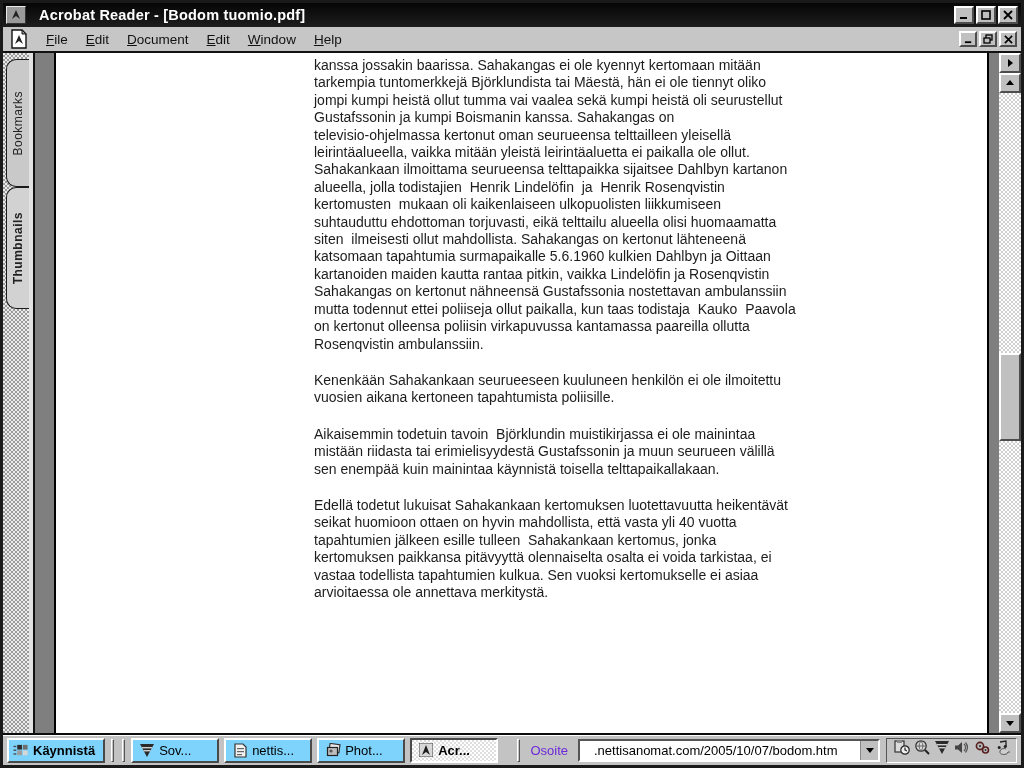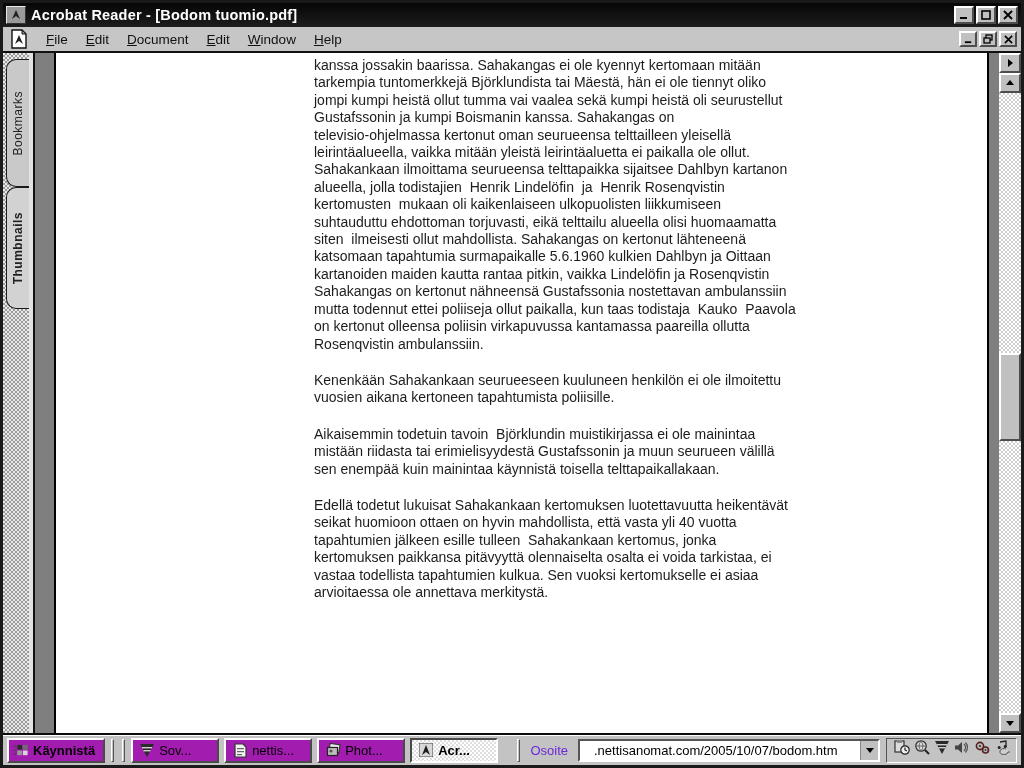--- a/index.html
+++ b/index.html
@@ -9,21 +9,21 @@
   .window { position:absolute; inset:0; display:flex; flex-direction:column;
             border:3px solid #1a1a1a; background:#c0c0c0; }
 
   
   .titlebar { height:24px; background:linear-gradient(#060606,#1d1d1d); display:flex;
               align-items:center; padding:0 3px; flex:0 0 auto; }
   .titlebar .app-icon { width:20px; height:18px; background:#9a9a9a; border:1px solid;
               border-color:#e8e8e8 #333 #333 #e8e8e8; display:flex; align-items:center;
               justify-content:center; margin-right:5px; }
   .title-text { color:#fff; font-weight:bold; font-size:14.5px; letter-spacing:.2px;
-              flex:1; white-space:nowrap; overflow:hidden; }
+              flex:1; white-space:nowrap; overflow:hidden;margin-left:8px; }
   .winbtns { display:flex; gap:2px; }
   .winbtn { width:20px; height:18px; background:#c0c0c0; border:2px solid;
             border-color:#fff #4d4d4d #4d4d4d #fff; display:flex; align-items:center;
             justify-content:center; font-size:11px; font-weight:bold; color:#000;
             line-height:1; }
   .winbtn svg { display:block; }
 
   
   .menubar { height:26px; background:#c6c6c6; display:flex; align-items:center;
              padding:0 4px; border-bottom:2px solid #111; flex:0 0 auto; }
@@ -64,21 +64,21 @@
           border-color:#fff #4d4d4d #4d4d4d #fff; display:flex; align-items:center;
           justify-content:center; font-size:9px; color:#000; line-height:1; }
   .strack { flex:1 1 auto; position:relative; }
   .sthumb { position:absolute; left:0; width:22px; top:42%; height:88px;
             background:#c0c0c0; border:2px solid; border-color:#fff #4d4d4d #4d4d4d #fff; }
 
   
   .taskbar { height:32px; flex:0 0 auto; background:#c3c3c3; border-top:2px solid #0c0c0c;
              box-shadow: inset 0 1px 0 #fff; display:flex; align-items:center;
              padding:0 4px; gap:4px; }
-  .tbtn { height:25px; background:#a21caf; border:2px solid; border-color:#fff #4a4a4a #4a4a4a #fff;
+  .tbtn { height:25px; background:#7dd3fc; border:2px solid; border-color:#fff #4a4a4a #4a4a4a #fff;
           display:flex; align-items:center; padding:0 6px; gap:4px; font-size:13px;
           color:#000; white-space:nowrap; }
   .tbtn.start { font-weight:bold; padding:0 8px 0 4px; }
   .tbtn.task { width:88px; overflow:hidden; }
   .tbtn.active { border-color:#4a4a4a #fff #fff #4a4a4a; font-weight:bold;
           background: repeating-conic-gradient(#fff 0% 25%, #dedede 0% 50%) 0 0 / 4px 4px; }
   .grip { width:3px; height:23px; border:1px solid; border-color:#fff #555 #555 #fff;
           margin:0 2px; flex:0 0 auto; }
   .osoite { font-size:13px; color:#6d28d9; margin:0 6px 0 4px; }
   .addr { height:23px; width:302px; display:flex; border:2px solid;

